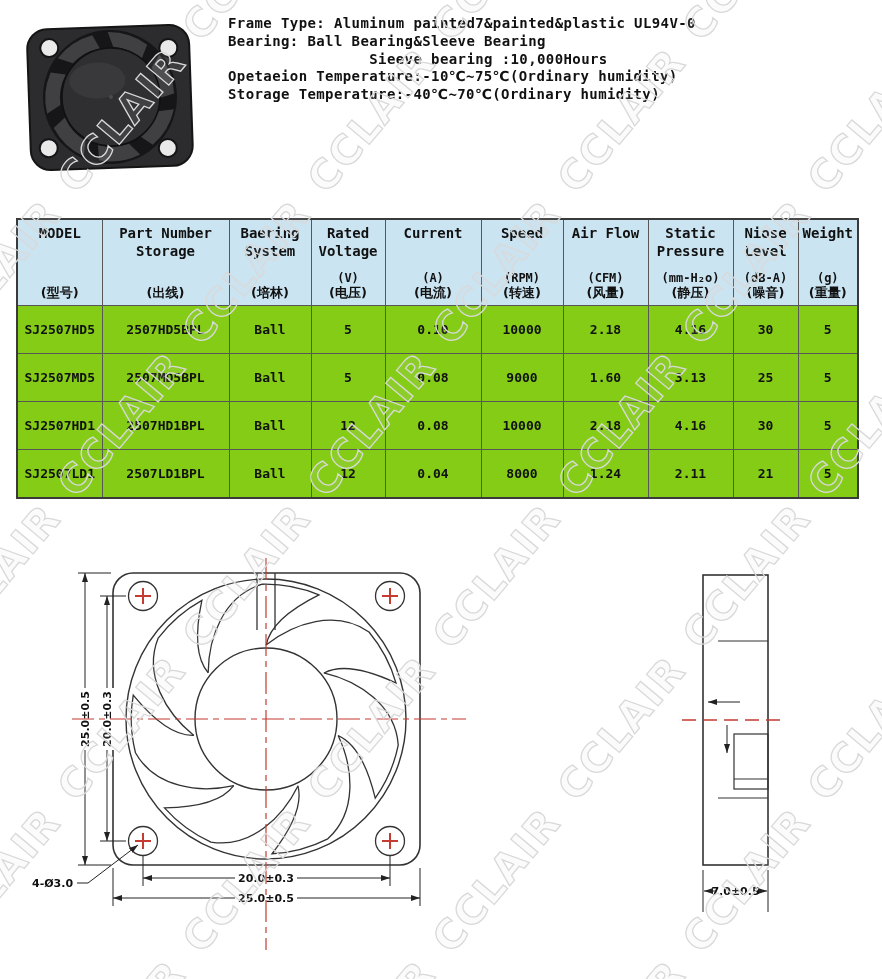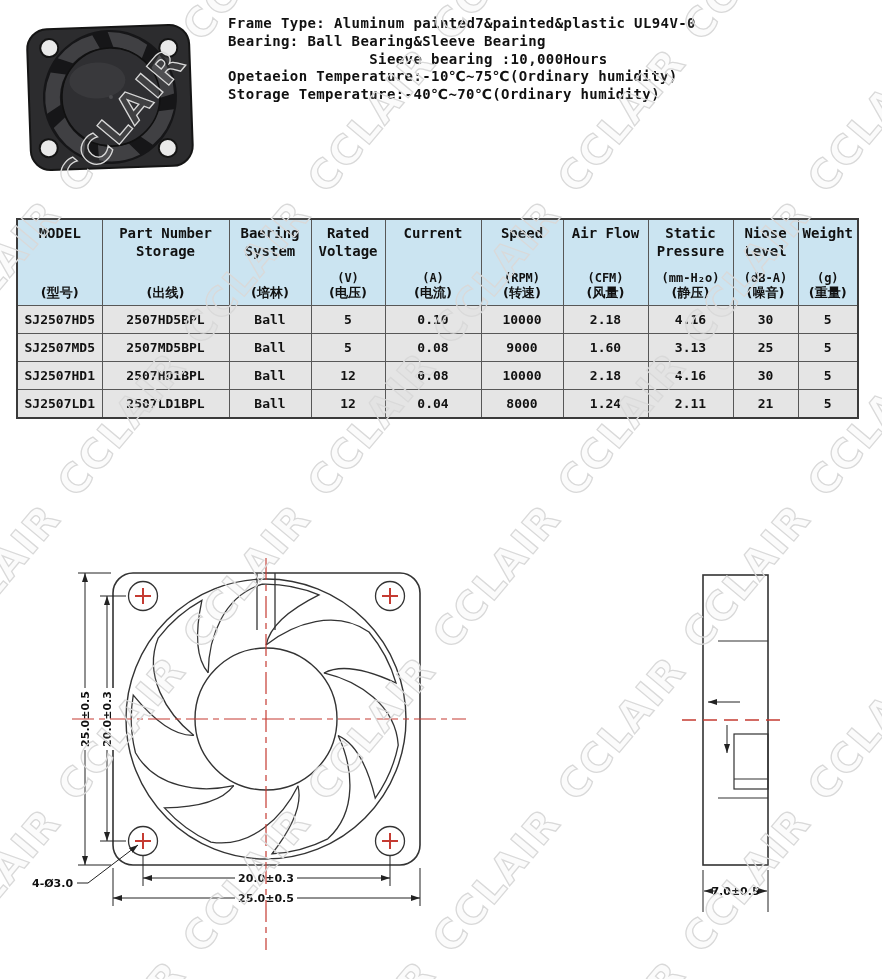--- a/index.html
+++ b/index.html
@@ -30,21 +30,21 @@
     border:2px solid #3a3a3a;
   }
   #spec-table th,#spec-table td{border:1px solid #575757;}
   #spec-table thead tr{height:85px;background:var(--header-bg,#cbe4f1);}
   #spec-table th{padding:0;vertical-align:top;font-weight:bold;}
   .h-wrap{display:flex;flex-direction:column;height:85px;box-sizing:border-box;padding:5px 2px 3px 2px;}
   .h-en{font-size:14px;line-height:1.25;}
   .h-spacer{flex:1;}
   .h-unit{font-size:12px;line-height:1.2;}
   .h-cn{font-size:13px;line-height:1.3;font-family:"DejaVu Sans",sans-serif;font-weight:bold;}
-  #spec-table tbody tr{height:28px;background:#e5e5e5;}
+  #spec-table tbody tr{height:48px;background:#84cc16;}
   #spec-table td{text-align:center;font-weight:bold;font-size:13px;}
   
   #front-view{position:absolute;left:30px;top:550px;z-index:2;}
   #side-view{position:absolute;left:660px;top:550px;z-index:2;}
   .ln{stroke:#333;fill:none;}
   .dim{stroke:#222;stroke-width:1;fill:none;}
   .dim-text{font-family:"DejaVu Sans",sans-serif;font-weight:bold;font-size:11px;fill:#111;}
   .redln{stroke:var(--accent-red,#c53b32);fill:none;}
 </style>
 </head>

